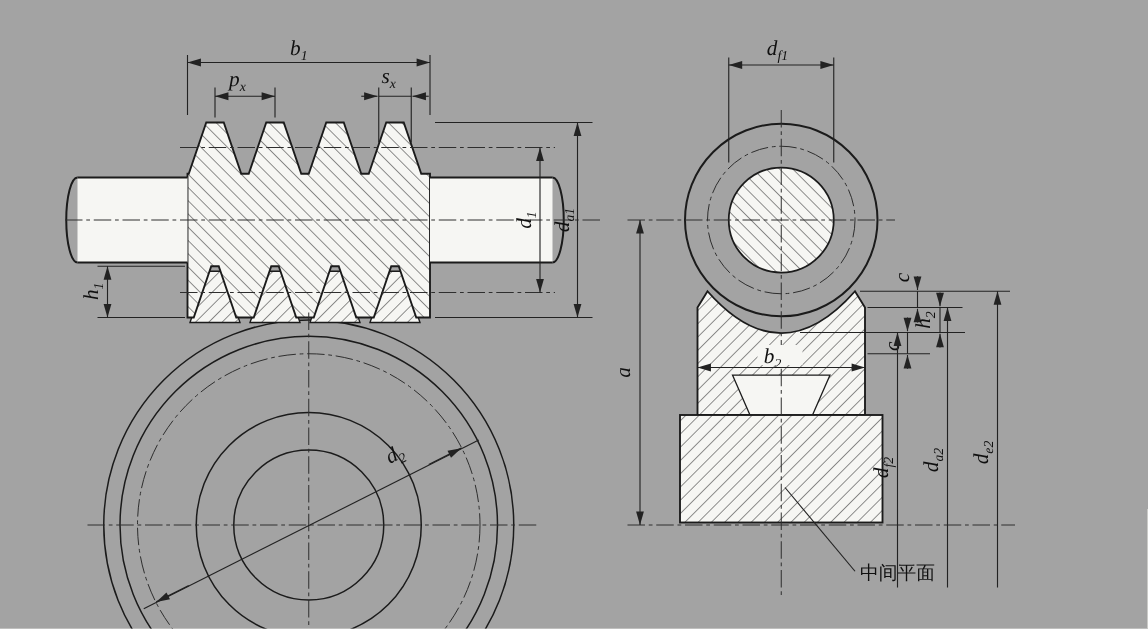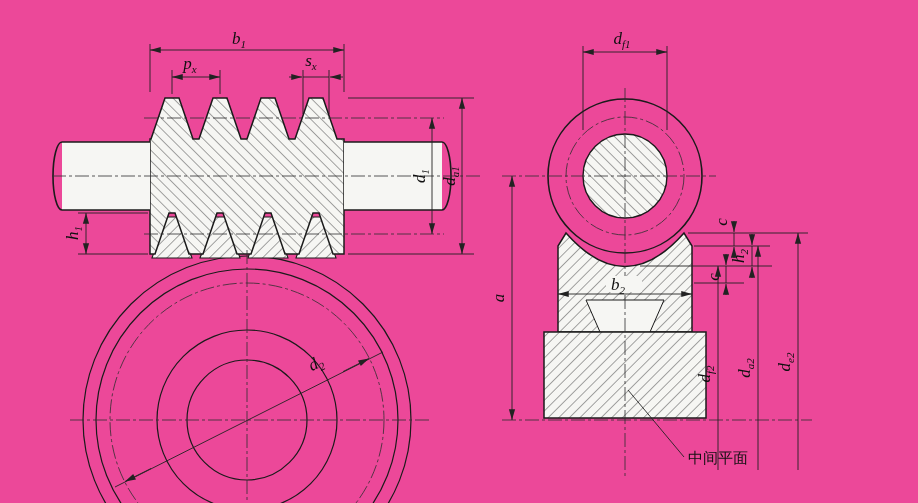--- a/index.html
+++ b/index.html
@@ -1,18 +1,18 @@
 <!DOCTYPE html>
 <html><head>
 <meta charset="utf-8">
 <style>
   html,body{margin:0;padding:0;background:#e9e9e6;}
   .stage{
     width:918px;height:503px;position:relative;overflow:hidden;
-    background:#ec4899;
+    background:#a3a3a3;
     font-family:"Liberation Serif", serif;
   }
   svg{display:block}
   .out{stroke:#1b1b1b;stroke-width:1.6;fill:none;}
   .out2{stroke:#1b1b1b;stroke-width:1.2;fill:none;}
   .cl{stroke:#2e2e2e;stroke-width:0.8;fill:none;stroke-dasharray:14 3 3 3;}
   .dim{stroke:#222;stroke-width:0.9;fill:none;}
   .lbl{font-family:"Liberation Serif","DejaVu Serif",serif;font-style:italic;font-size:17px;fill:#101010;}
   .lbl .sub{font-size:11px;}
   .cjk{font-family:"DejaVu Sans","Liberation Sans",sans-serif;font-style:normal;font-size:15px;fill:#101010;}

